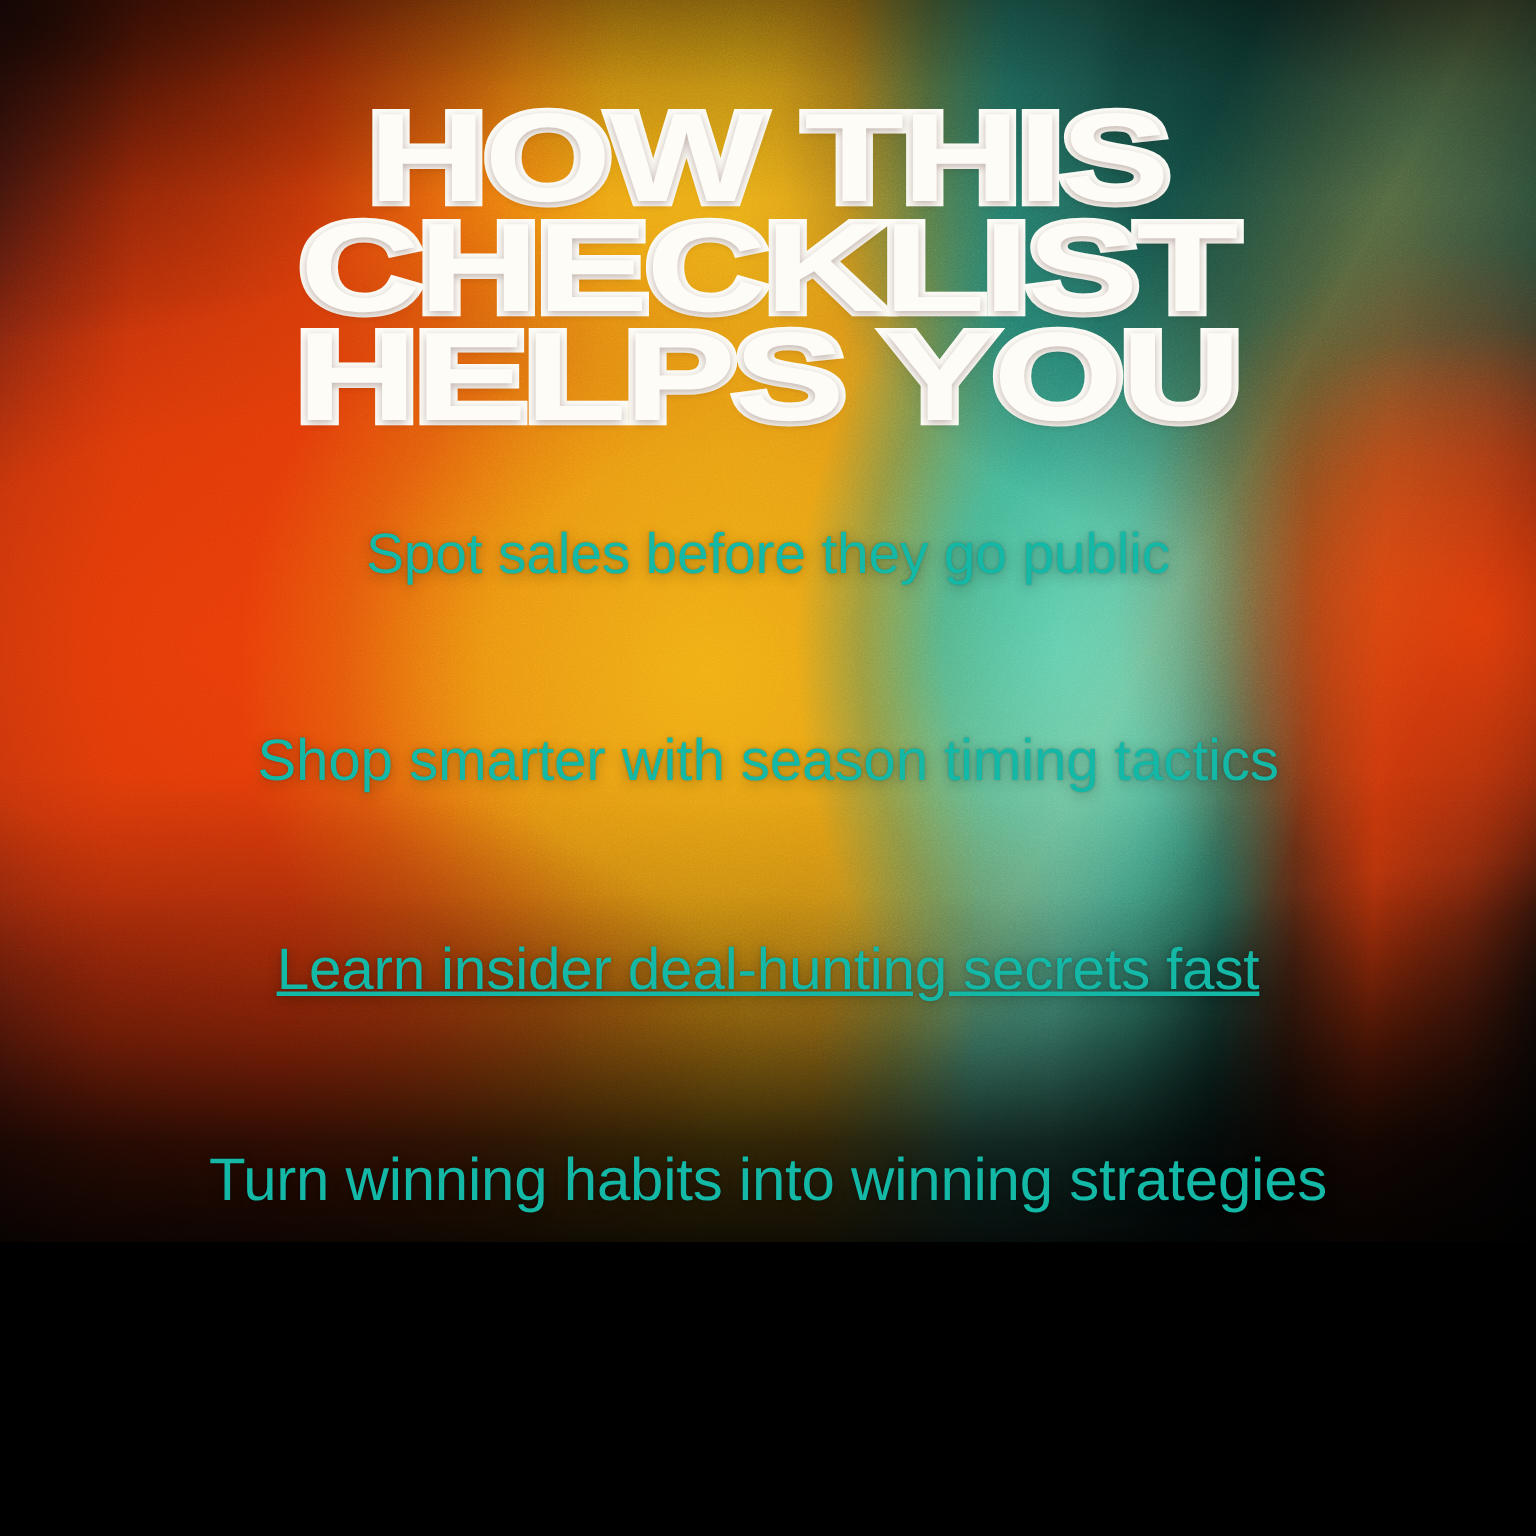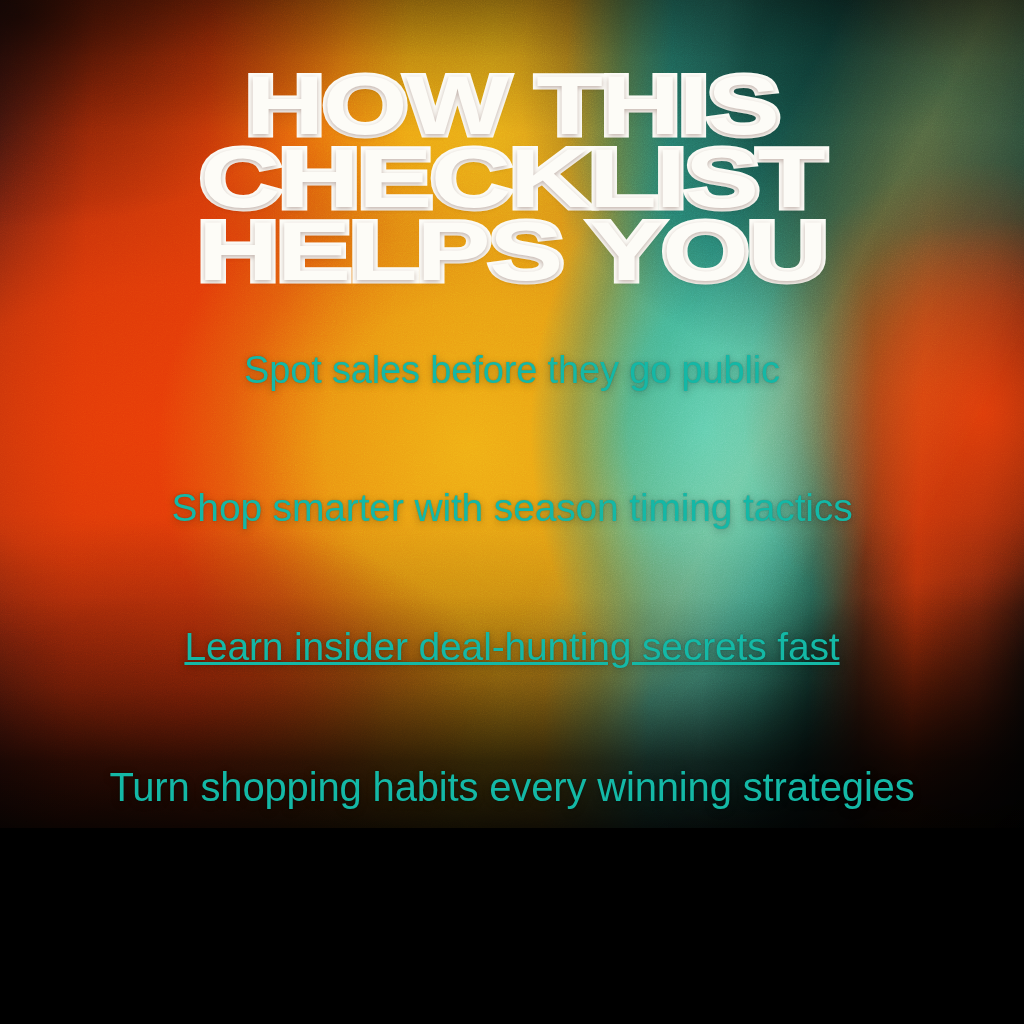--- a/index.html
+++ b/index.html
@@ -222,17 +222,17 @@
     <div class="headline">
       <span class="headline-line hl-1">HOW THIS</span>
       <span class="headline-line hl-2">CHECKLIST</span>
       <span class="headline-line hl-3">HELPS YOU</span>
     </div>
 
     <div class="benefits">
       <div class="benefit b-1">Spot sales before they go public</div>
       <div class="benefit b-2">Shop smarter with season timing tactics</div>
       <div class="benefit b-4">Learn insider deal-hunting secrets fast</div>
-      <div class="benefit b-5">Turn shopping habits every winning strategies</div>
+      <div class="benefit b-5">Turn winning habits into winning strategies</div>
     </div>
 
   </div>
 </div>
 
 </body></html>

